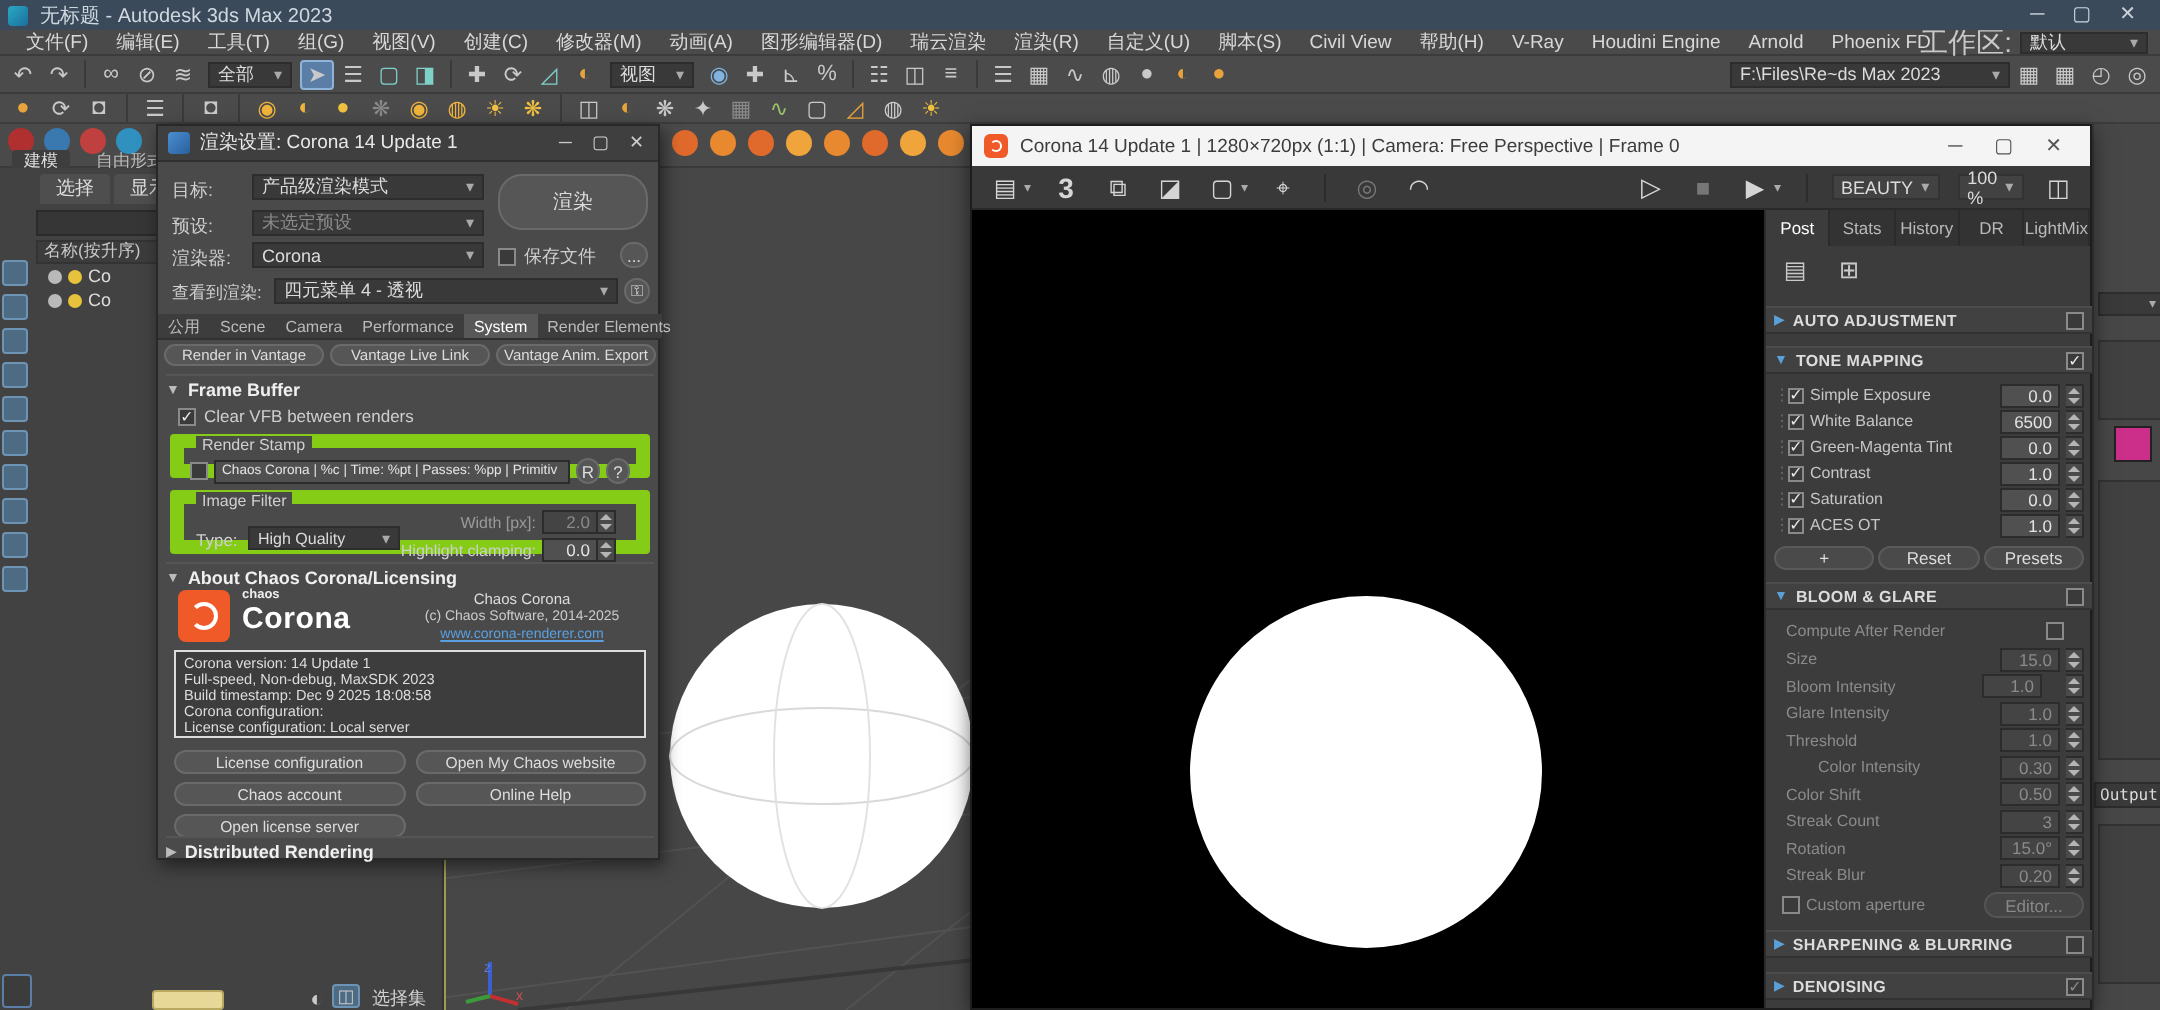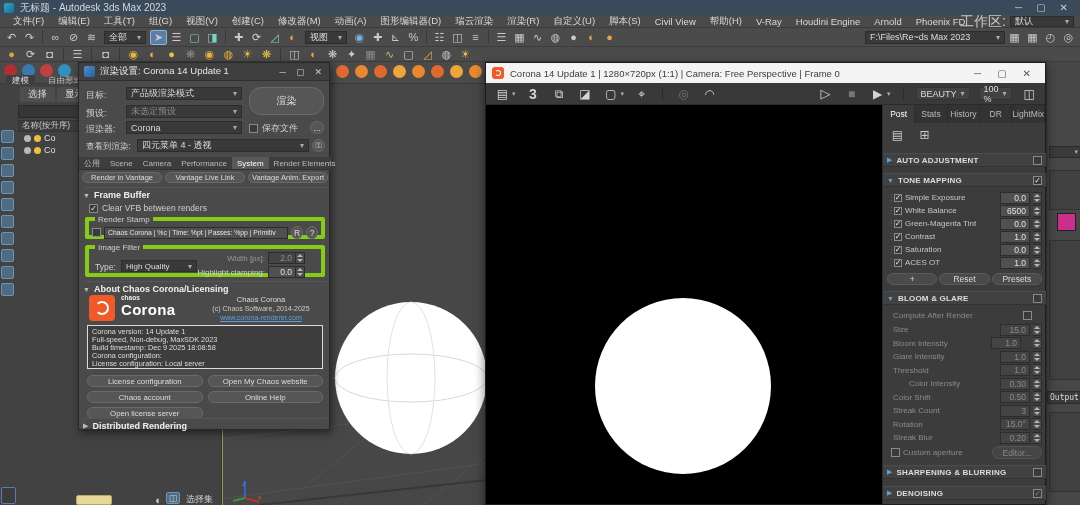--- a/index.html
+++ b/index.html
@@ -45,21 +45,21 @@
   
   #rdialog { left:78px; top:62px; width:252px; height:368px; background:#4a4a4a; border:1px solid #282828; box-shadow:2px 3px 8px rgba(0,0,0,.5); font-size:9px; }
   #rdialog .dtitle { height:18px; background:#3f3f3f; border-bottom:1px solid #303030; display:flex; align-items:center; gap:5px; padding:0 5px; }
   #rdialog .dtitle .t { font-size:9.5px; color:#e8e8e8; }
   .lab { font-size:9px; color:#cfcfcf; white-space:nowrap; }
   .tabstrip { display:flex; height:13px; background:#3d3d3d; border-bottom:1px solid #303030; }
   .tabstrip span { font-size:8px; color:#bbb; padding:1px 5px; white-space:nowrap; display:flex; align-items:center; }
   .tabstrip span.active { background:#585858; color:#fff; }
   .roll { display:flex; align-items:center; gap:4px; font-size:9px; font-weight:bold; color:#efefef; border-top:1px solid #555; padding-top:2px; }
   .roll .arr { font-size:7px; color:#bbb; }
-  .grp { border:4px solid #84cc16; border-radius:2px; position:absolute; }
+  .grp { border:7px solid #84cc16; border-radius:2px; position:absolute; }
   .grp .legend { position:absolute; top:-6px; left:6px; background:#4a4a4a; padding:0 3px; font-size:8px; color:#cfcfcf; }
   .link { color:#5aa0e0; text-decoration:underline; }
   
   #vfb { left:485px; top:62px; width:561px; height:443px; background:#3c3c3c; border:1px solid #1d1d1d; box-shadow:0 3px 10px rgba(0,0,0,.55); }
   #vfb .vtitle { height:20px; background:#f4f4f4; display:flex; align-items:center; gap:6px; padding:0 6px; }
   #vfb .vtitle .t { font-size:9.5px; color:#3c3c3c; }
   #vfb .vtools { height:22px; background:#393939; border-bottom:1px solid #2a2a2a; display:flex; align-items:center; padding:0 8px; gap:9px; }
   #vfb .vtools .ic { color:#d5d5d5; font-size:12px; }
   #vfb .vtools .ic.gray { color:#777; }
   #vimage { position:absolute; left:0; top:42px; width:396px; height:399px; background:#000; overflow:hidden; }

